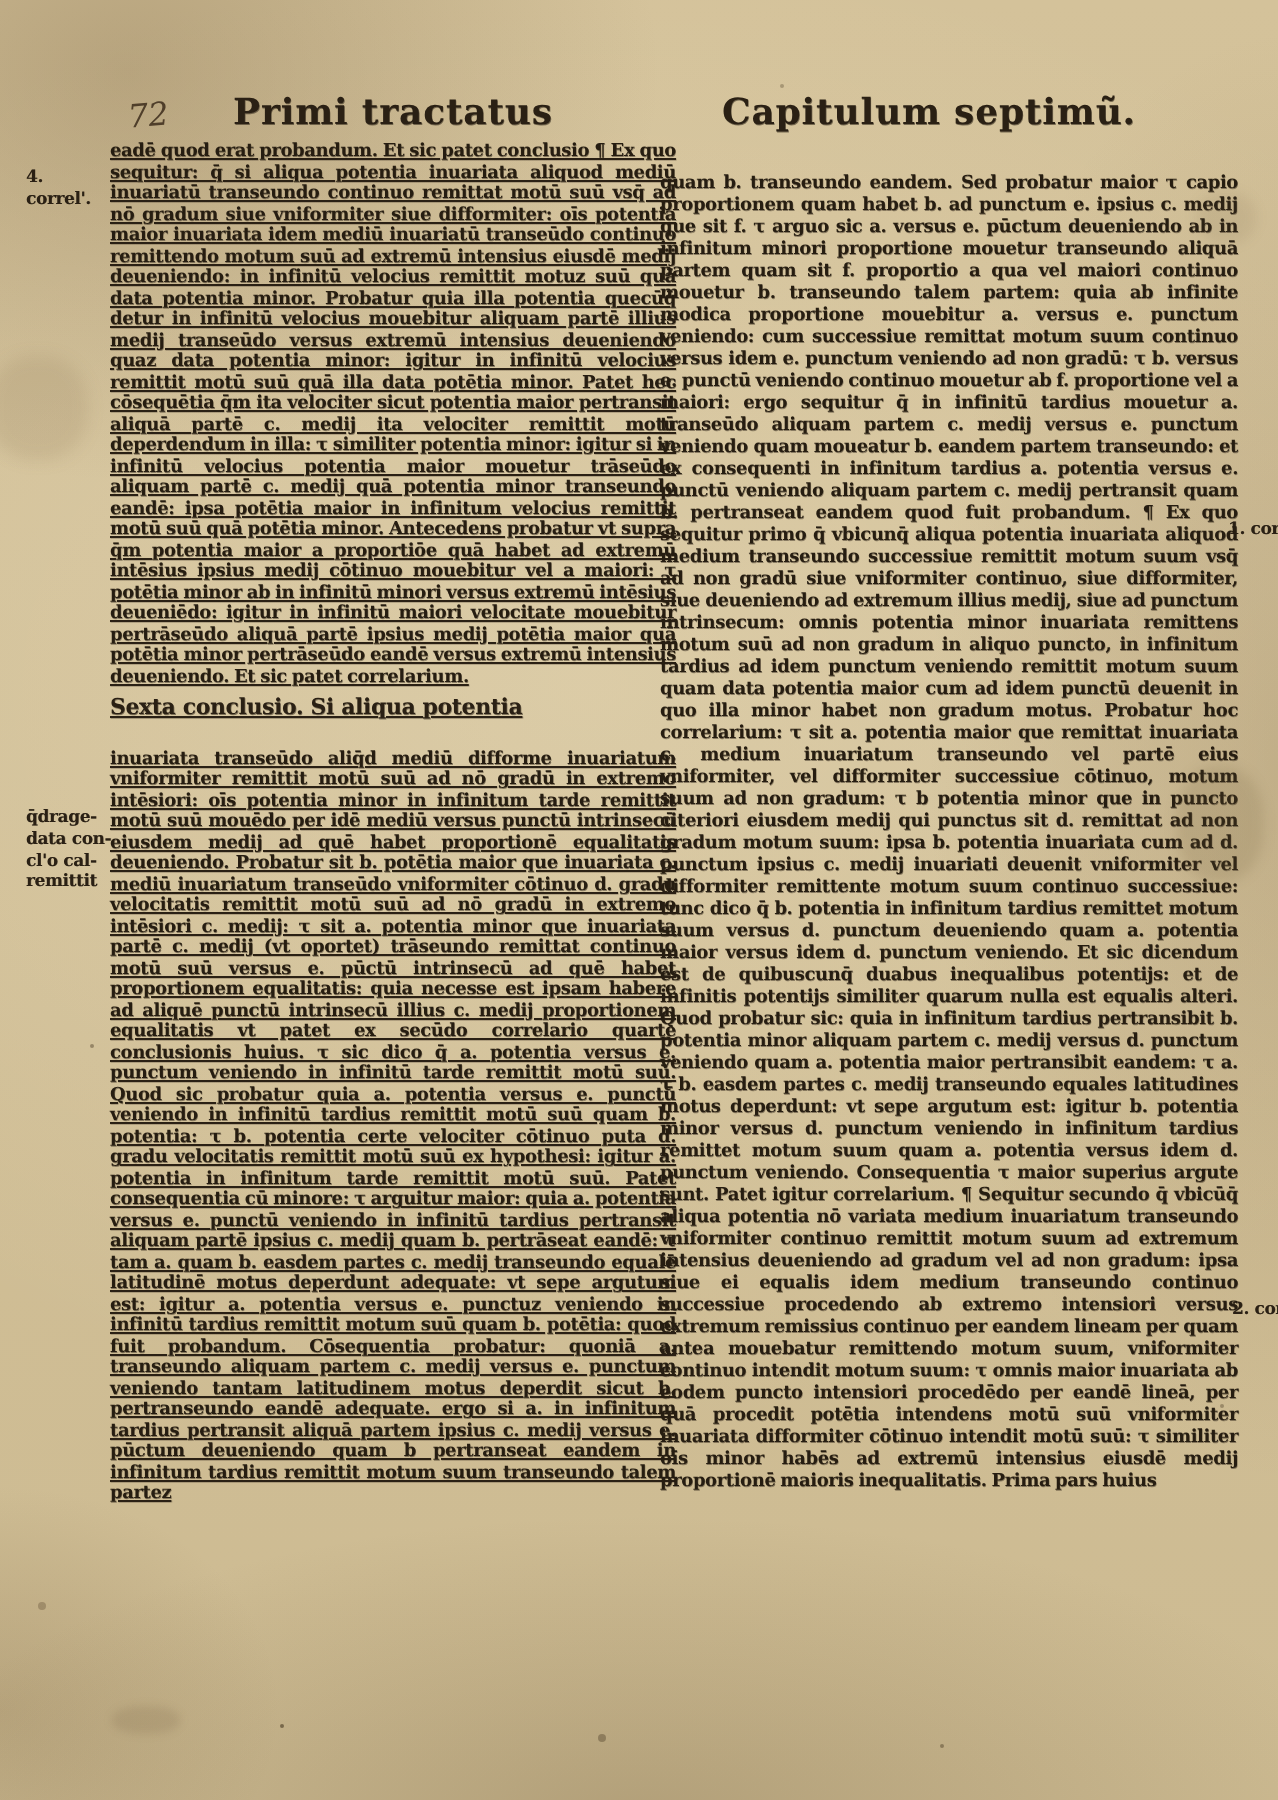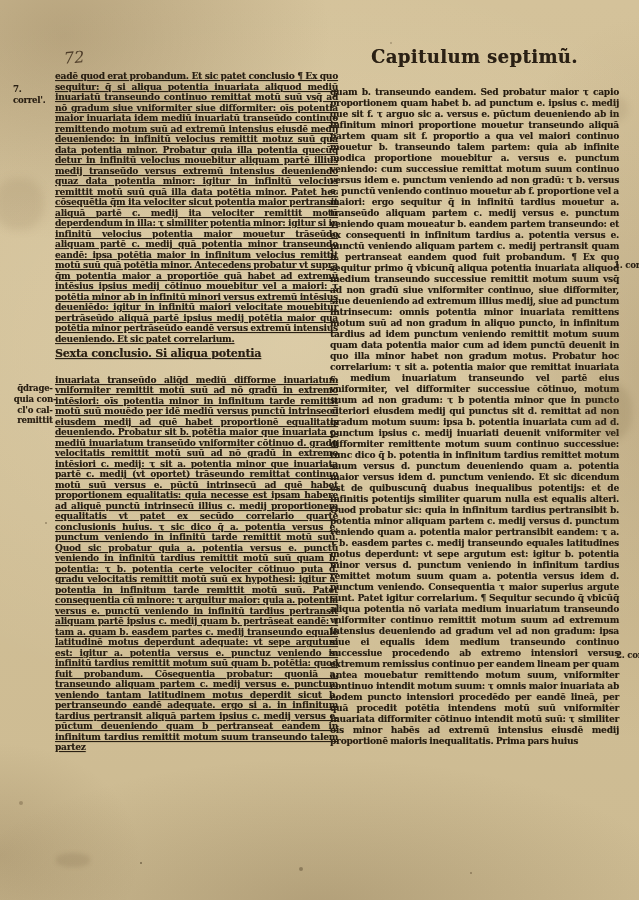--- a/index.html
+++ b/index.html
@@ -24,21 +24,21 @@
     font-style:italic; font-size:16px; color:#4f3e2a;
     transform:rotate(-5deg);
   }
 
   .running-head {
     position:absolute; top:46px; text-align:center;
     font-weight:bold; font-size:18px; letter-spacing:0.4px;
     text-shadow:0.3px 0.3px 0 rgba(42,32,20,0.55);
   }
   .running-head.left  { left:55px;  width:283px; }
-  .running-head.right { left:330px; width:289px; }
+  .running-head.right { left:320px; width:289px; }
 
   .text-col { position:absolute; top:71px; }
   .text-col.left  { left:55px;  width:283px;text-decoration:underline; }
   .text-col.right { left:330px; width:289px; }
 
   .body-text {
     font-size:9px; font-weight:bold; text-align:justify;
     letter-spacing:-0.2px; word-spacing:-0.5px;
     text-shadow:0.25px 0.25px 0 rgba(42,32,20,0.45);
     color:#261d11;
@@ -51,21 +51,21 @@
     margin:3px 0 14px 0; letter-spacing:-0.2px; white-space:nowrap;
     text-shadow:0.3px 0.3px 0 rgba(42,32,20,0.5);
   }
 
   .margin-note {
     position:absolute; font-size:8.5px; font-weight:bold;
     color:#2a2014; letter-spacing:-0.2px; line-height:10.8px;
     text-shadow:0.2px 0.2px 0 rgba(42,32,20,0.4);
   }
   .mn-left-top   { top:84px;  left:13px; width:42px; }
-  .mn-left-block { top:383px; left:13px; width:44px;text-align:center; }
+  .mn-left-block { top:404px; left:13px; width:44px; }
   .mn-right-1    { top:260px; left:614px; width:45px; }
   .mn-right-2    { top:650px; left:616px; width:45px; }
 
   .smudge { position:absolute; border-radius:45%; pointer-events:none; }
   .smudge.a { left:588px; top:383px; width:44px; height:58px; background:rgba(112,92,58,0.16); filter:blur(3px); }
   .smudge.b { left:-6px;  top:178px; width:50px; height:52px; background:rgba(112,92,58,0.12); filter:blur(4px); }
   .smudge.c { left:56px;  top:853px; width:34px; height:14px; background:rgba(100,80,50,0.14); filter:blur(2px); }
   .smudge.d { left:598px; top:96px;  width:30px; height:26px; background:rgba(112,92,58,0.10); filter:blur(3px); }
 
   .speckles {
@@ -81,27 +81,28 @@
       250px -820px 0 rgba(60,45,25,0.3);
   }
 </style>
 </head>
 <body>
 
 <div class="page">
 
   <div class="folio-number">72</div>
 
+  <div class="running-head left">Primi tractatus</div>
   <div class="running-head right">Capitulum septimũ.</div>
 
-  <div class="margin-note mn-left-top">7. correl'.</div>
+  <div class="margin-note mn-left-top">4. correl'.</div>
 
   <div class="margin-note mn-left-block">
     <div>q̄drage-</div>
-    <div>quia con-</div>
+    <div>data con-</div>
     <div>cl'o cal-</div>
     <div>remittit</div>
   </div>
 
   <div class="margin-note mn-right-1">1. correl,</div>
   <div class="margin-note mn-right-2">2. correl'.</div>
 
   <div class="text-col left">
     <div class="body-text">eadē quod erat probandum. Et sic patet conclusio ¶ Ex quo sequitur: q̄ si aliqua potentia inuariata aliquod mediū inuariatū transeundo continuo remittat motū suū vsq̄ ad nō gradum siue vniformiter siue difformiter: oīs potentia maior inuariata idem mediū inuariatū transeūdo continuo remittendo motum suū ad extremū intensius eiusdē medij deueniendo: in infinitū velocius remittit motuz suū quā data potentia minor. Probatur quia illa potentia quecūq̄ detur in infinitū velocius mouebitur aliquam partē illius medij transeūdo versus extremū intensius deueniendo quaz data potentia minor: igitur in infinitū velocius remittit motū suū quā illa data potētia minor. Patet hec cōsequētia q̄m ita velociter sicut potentia maior pertransit aliquā partē c. medij ita velociter remittit motū deperdendum in illa: τ similiter potentia minor: igitur si in infinitū velocius potentia maior mouetur trāseūdo aliquam partē c. medij quā potentia minor transeundo eandē: ipsa potētia maior in infinitum velocius remittit motū suū quā potētia minor. Antecedens probatur vt supra q̄m potentia maior a proportiōe quā habet ad extremū intēsius ipsius medij cōtinuo mouebitur vel a maiori: τ potētia minor ab in infinitū minori versus extremū intēsius deueniēdo: igitur in infinitū maiori velocitate mouebitur pertrāseūdo aliquā partē ipsius medij potētia maior quā potētia minor pertrāseūdo eandē versus extremū intensius deueniendo. Et sic patet correlarium.</div>
     <div class="conclusio-heading">Sexta conclusio. Si aliqua potentia</div>

